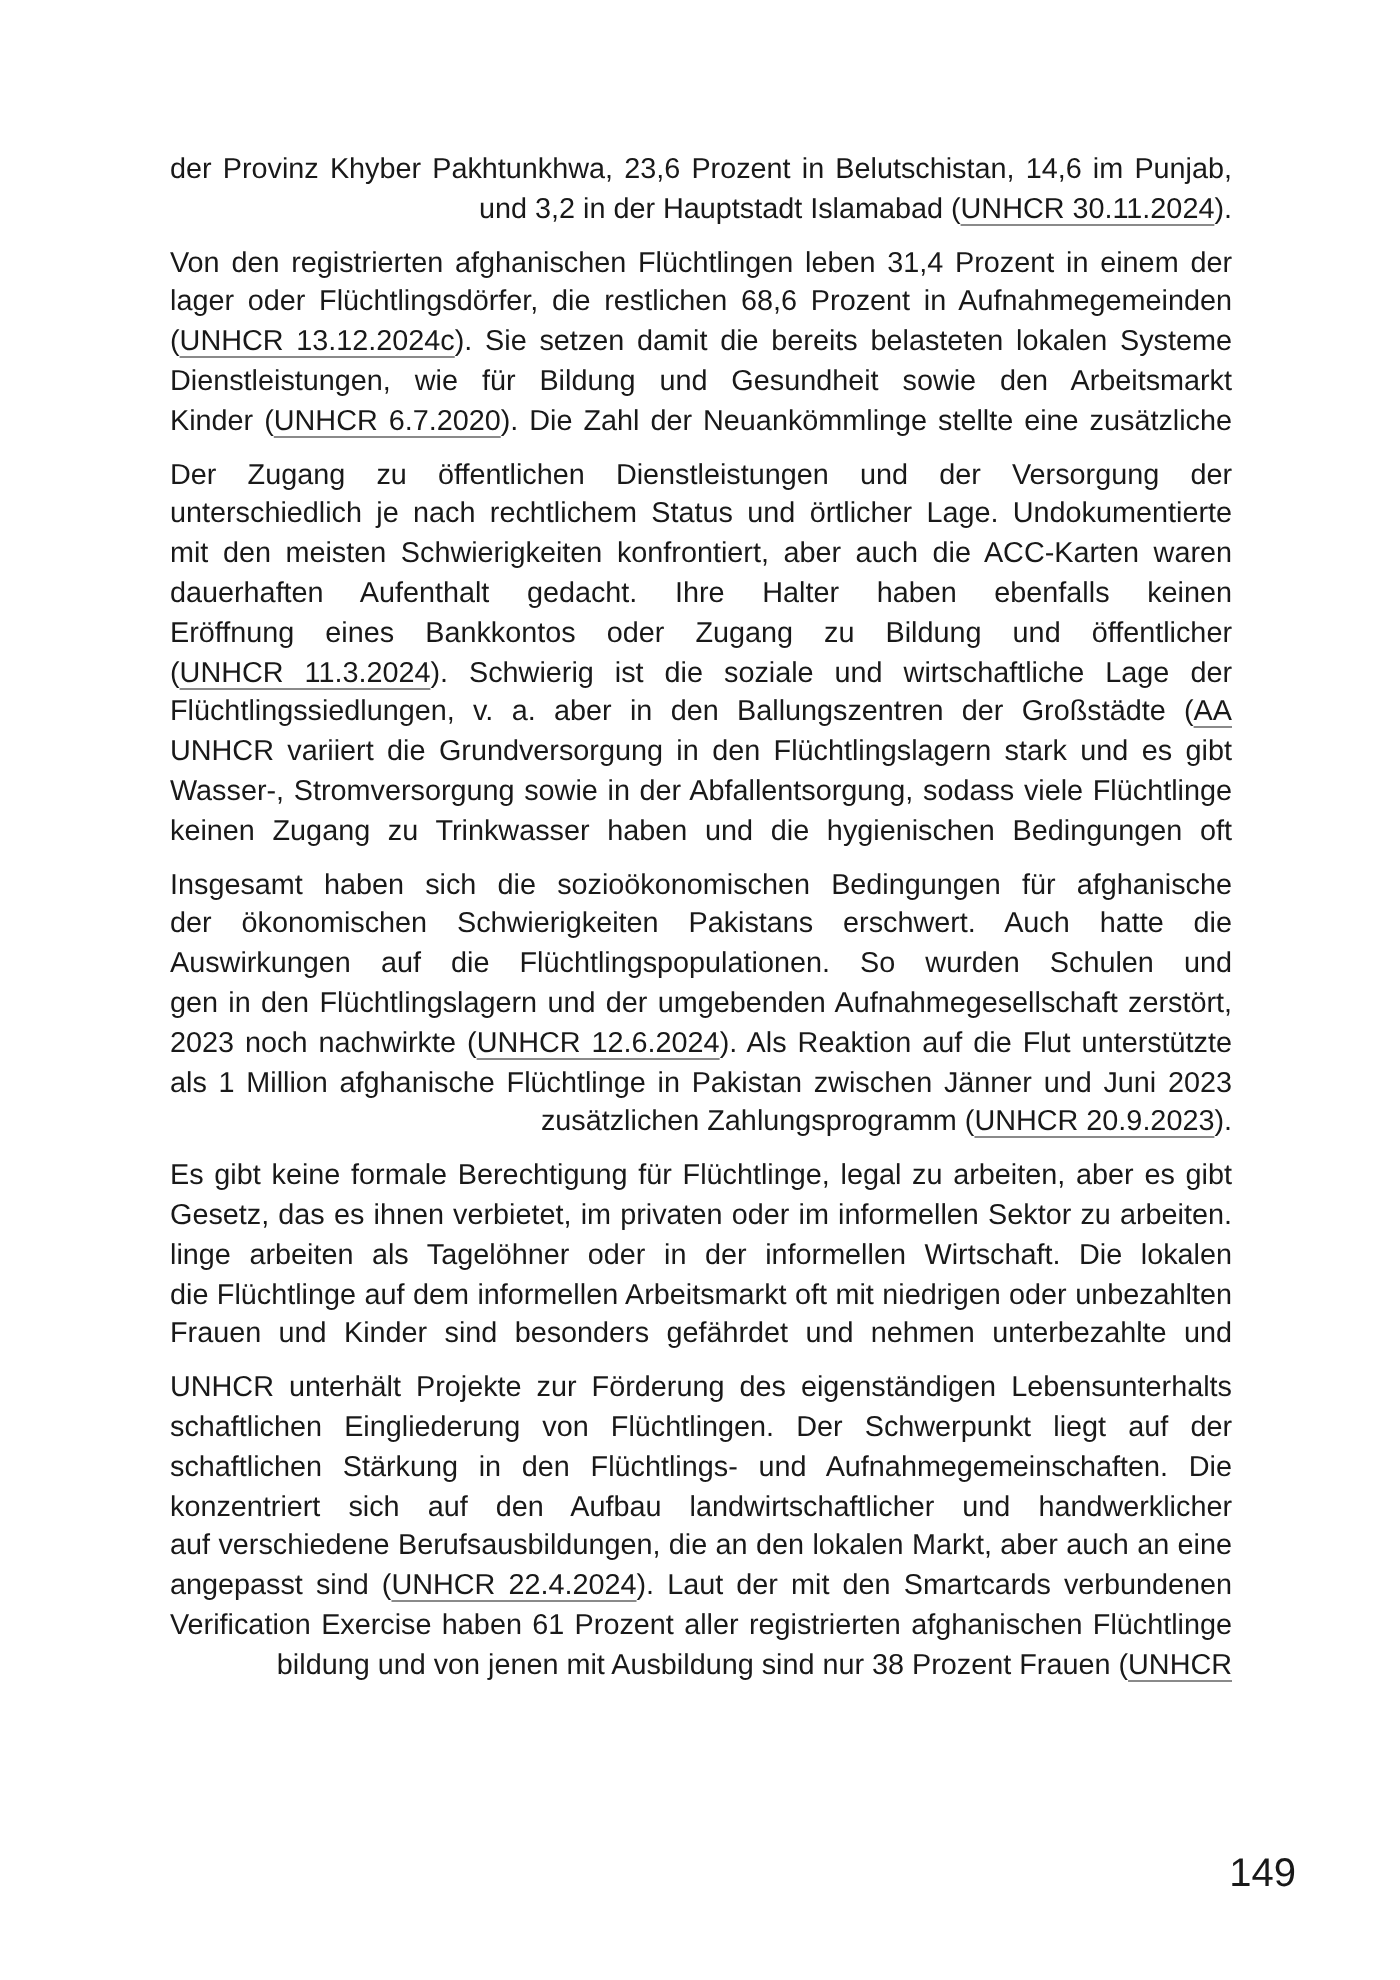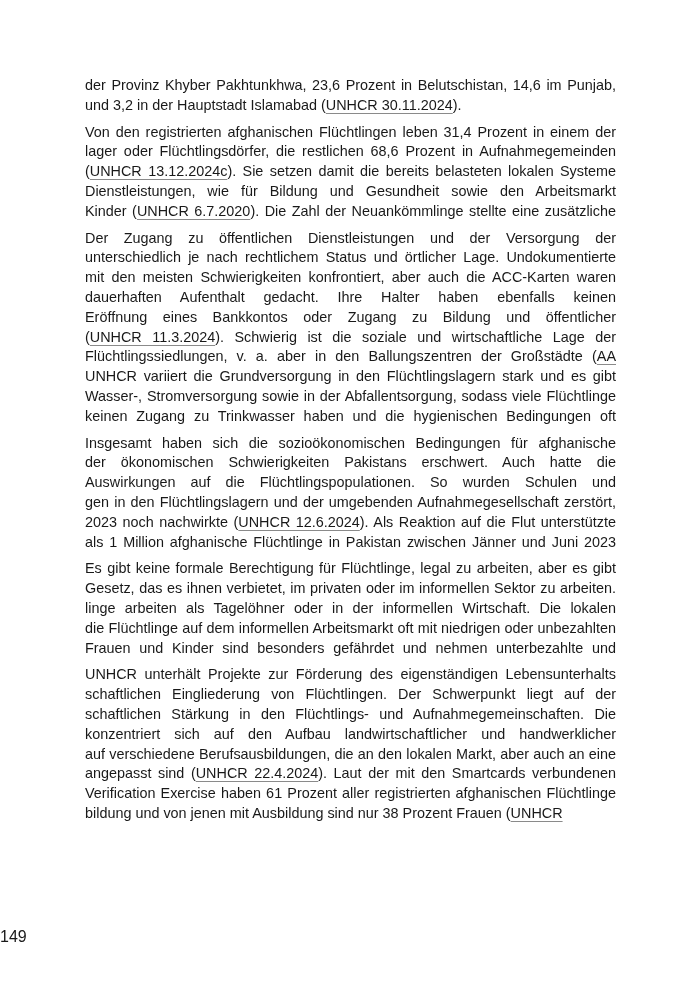--- a/index.html
+++ b/index.html
@@ -36,39 +36,39 @@
     text-align: justify;
     height: 19.8px;
     overflow: hidden;
   }
   .line::after {
     content: "";
     display: inline-block;
     width: 100%;
   }
   .line.final {
-    text-align: left;
+    text-align: right;
   }
   .line.final::after {
     content: none;
   }
   .cite {
     text-decoration: underline;
     text-decoration-color: var(--underline-color, #8a8a8a);
     text-decoration-thickness: 1px;
     text-underline-offset: 2.5px;
     cursor: pointer;
   }
   .page-number {
     position: absolute;
     top: 929px;
     left: 0;
     width: 648px;
-    text-align: left;
-    font-size: 16px;
+    text-align: right;
+    font-size: 20px;
     line-height: 16px;
   }
 </style>
 </head>
 <body>
 
 <div class="page">
   <main class="page-body">
       <div class="paragraph">
         <div class="line"><span>der Provinz Khyber Pakhtunkhwa, 23,6 Prozent in Belutschistan, 14,6 im Punjab, 5,5 im Sindh</span></div>
@@ -93,20 +93,21 @@
         <div class="line"><span>Wasser-, Stromversorgung sowie in der Abfallentsorgung, sodass viele Flüchtlinge weiterhin</span></div>
         <div class="line"><span>keinen Zugang zu Trinkwasser haben und die hygienischen Bedingungen oft schlecht sind</span></div>
       </div>
       <div class="paragraph">
         <div class="line"><span>Insgesamt haben sich die sozioökonomischen Bedingungen für afghanische Flüchtlinge im Zuge</span></div>
         <div class="line"><span>der ökonomischen Schwierigkeiten Pakistans erschwert. Auch hatte die Flutkatastrophe 2022</span></div>
         <div class="line"><span>Auswirkungen auf die Flüchtlingspopulationen. So wurden Schulen und kommunale Einrichtun-</span></div>
         <div class="line"><span>gen in den Flüchtlingslagern und der umgebenden Aufnahmegesellschaft zerstört, was auch</span></div>
         <div class="line"><span>2023 noch nachwirkte (</span><span class="cite">UNHCR 12.6.2024</span><span>). Als Reaktion auf die Flut unterstützte UNHCR mehr</span></div>
         <div class="line"><span>als 1 Million afghanische Flüchtlinge in Pakistan zwischen Jänner und Juni 2023 mit einem</span></div>
+        <div class="line final"><span>zusätzlichen Zahlungsprogramm (</span><span class="cite">UNHCR 20.9.2023</span><span>).</span></div>
       </div>
       <div class="paragraph">
         <div class="line"><span>Es gibt keine formale Berechtigung für Flüchtlinge, legal zu arbeiten, aber es gibt auch kein</span></div>
         <div class="line"><span>Gesetz, das es ihnen verbietet, im privaten oder im informellen Sektor zu arbeiten. Viele Flücht-</span></div>
         <div class="line"><span>linge arbeiten als Tagelöhner oder in der informellen Wirtschaft. Die lokalen Arbeitgeber beuten</span></div>
         <div class="line"><span>die Flüchtlinge auf dem informellen Arbeitsmarkt oft mit niedrigen oder unbezahlten Löhnen aus.</span></div>
         <div class="line"><span>Frauen und Kinder sind besonders gefährdet und nehmen unterbezahlte und unerwünschte</span></div>
       </div>
       <div class="paragraph">
         <div class="line"><span>UNHCR unterhält Projekte zur Förderung des eigenständigen Lebensunterhalts und der wirt-</span></div>

